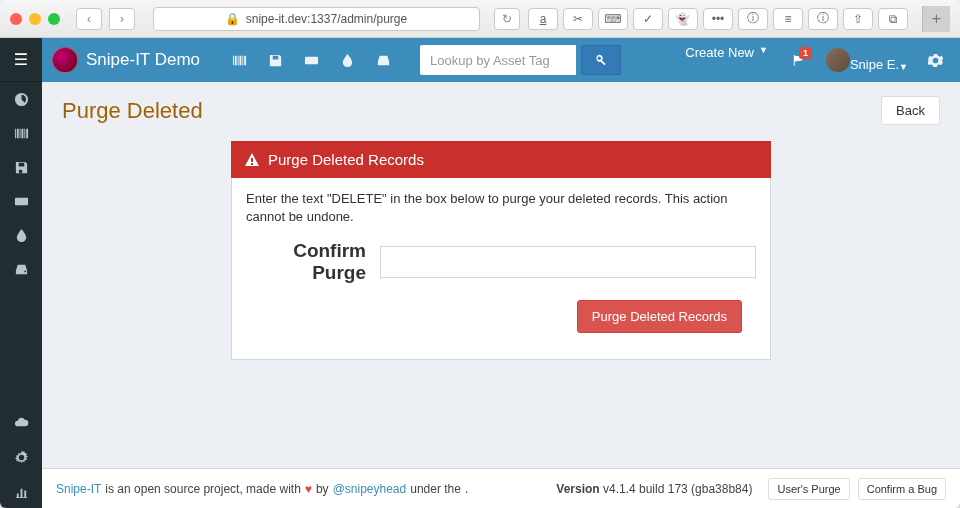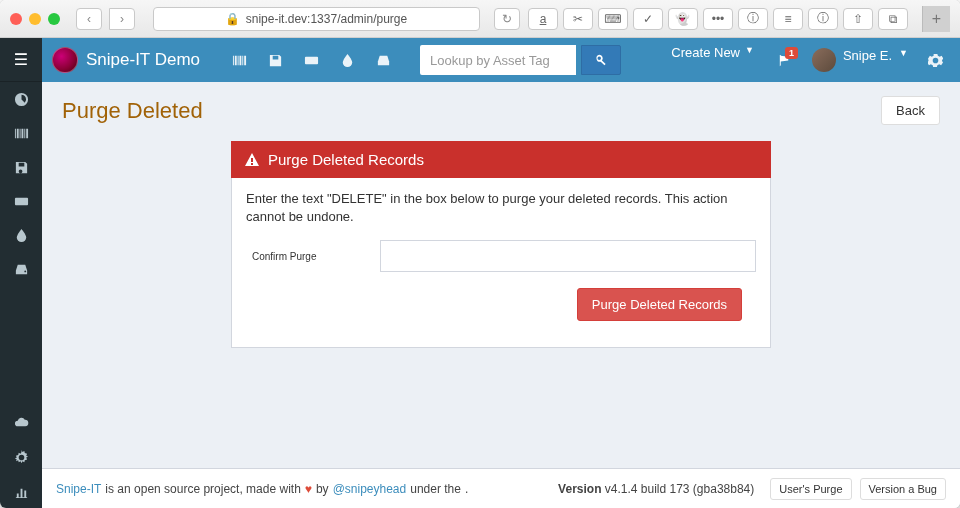--- a/index.html
+++ b/index.html
@@ -29,32 +29,32 @@
 .tbitem{width:30px;height:30px;display:flex;align-items:center;justify-content:center;color:#fff;opacity:.9}
 .tbitem svg{width:15px;height:15px;fill:currentColor}
 .search{width:156px;height:30px;border:0;background:#fff;padding:0 10px;font-size:13px;color:#404040;border-radius:2px 0 0 2px}
 .search::placeholder{color:#999}
 .sbtn{width:40px;height:30px;background:#337ab7;border:1px solid #2e6da4;display:flex;align-items:center;justify-content:center;color:#fff;margin-left:-1px;border-radius:0 2px 2px 0}
 .spacer{flex:1}
 .create{height:30px;padding:0 10px;display:flex;align-items:flex-start;font-size:13px;gap:5px}
 .flag{position:relative;width:30px;height:30px;display:flex;align-items:center;justify-content:center}
 .badge{position:absolute;top:2px;right:2px;background:#dd4b39;color:#fff;font-size:9px;padding:1px 4px;border-radius:3px;font-weight:bold}
 .avatar{width:24px;height:24px;border-radius:50%;background:linear-gradient(135deg,#8a6d5c,#5c4a3c)}
-.user{display:flex;align-items:flex-start;gap:7px;font-size:13px;padding:0 6px}
+.user{display:flex;align-items:flex-end;font-size:13px;padding:0 6px}
 .caret{font-size:9px}
 .content{flex:1;padding:14px 20px 0;overflow:auto}
 .pgh{display:flex;align-items:center;margin-bottom:14px}
 .pgh h1{font-size:22px;font-weight:400;color:#a16207}
 .backbtn{margin-left:auto;background:#fff;border:1px solid #ddd;padding:6px 14px;font-size:13px;border-radius:3px;color:#333}
 .panel{width:540px;margin:16px auto;border:1px solid #d2d6de;background:#fff}
 .panel-h{background:#c9302c;color:#fff;padding:9px 12px;font-size:15px;display:flex;align-items:center;gap:8px;border:1px solid #c9302c;margin:-1px -1px 0}
 .panel-b{padding:12px 14px;font-size:13px;color:#333}
 .instr{margin-bottom:14px;line-height:1.4}
 .frow{display:flex;align-items:center;gap:14px;margin-bottom:16px}
-.frow label{font-weight:normal;font-size:10px;width:120px;padding-left:6px}
+.frow label{font-weight:bold;font-size:19px;width:120px;text-align:right;padding-left:6px}
 .frow input{flex:1;height:32px;border:1px solid #d2d6de;padding:0 10px;font-size:13px}
 .panel-f{display:flex;justify-content:flex-end;padding:0 14px 14px}
 .dbtn{background:#d9534f;border:1px solid #d43f3a;color:#fff;padding:8px 14px;font-size:13px;border-radius:3px}
 .footer{height:40px;background:#fff;border-top:1px solid #d2d6de;display:flex;align-items:center;padding:0 14px;font-size:12px;color:#444;gap:4px}
 .footer a{color:#3c8dbc;text-decoration:none}
 .heart{color:#dd4b39}
 .fspace{flex:1}
 .ver{margin-right:8px}
 .ver b{font-weight:bold}
 .fbtn{background:#fff;border:1px solid #ddd;padding:4px 8px;font-size:11px;border-radius:3px;color:#333;margin-left:4px}
@@ -233,17 +233,17 @@
         <a>Snipe-IT</a>
         <span> is an open source project, made with </span>
         <span class="heart">♥</span>
         <span> by </span>
         <a>@snipeyhead</a>
         <span> under the </span>
           <span>.</span>
         <div class="fspace"></div>
         <span class="ver"><b>Version</b><span> v4.1.4 build 173 (gba38b84)</span></span>
         <button class="fbtn">User's Purge</button>
-        <button class="fbtn">Version a Bug</button>
+        <button class="fbtn">Confirm a Bug</button>
       </div>
     </div>
   </div>
 </div>
 
 </body></html>

